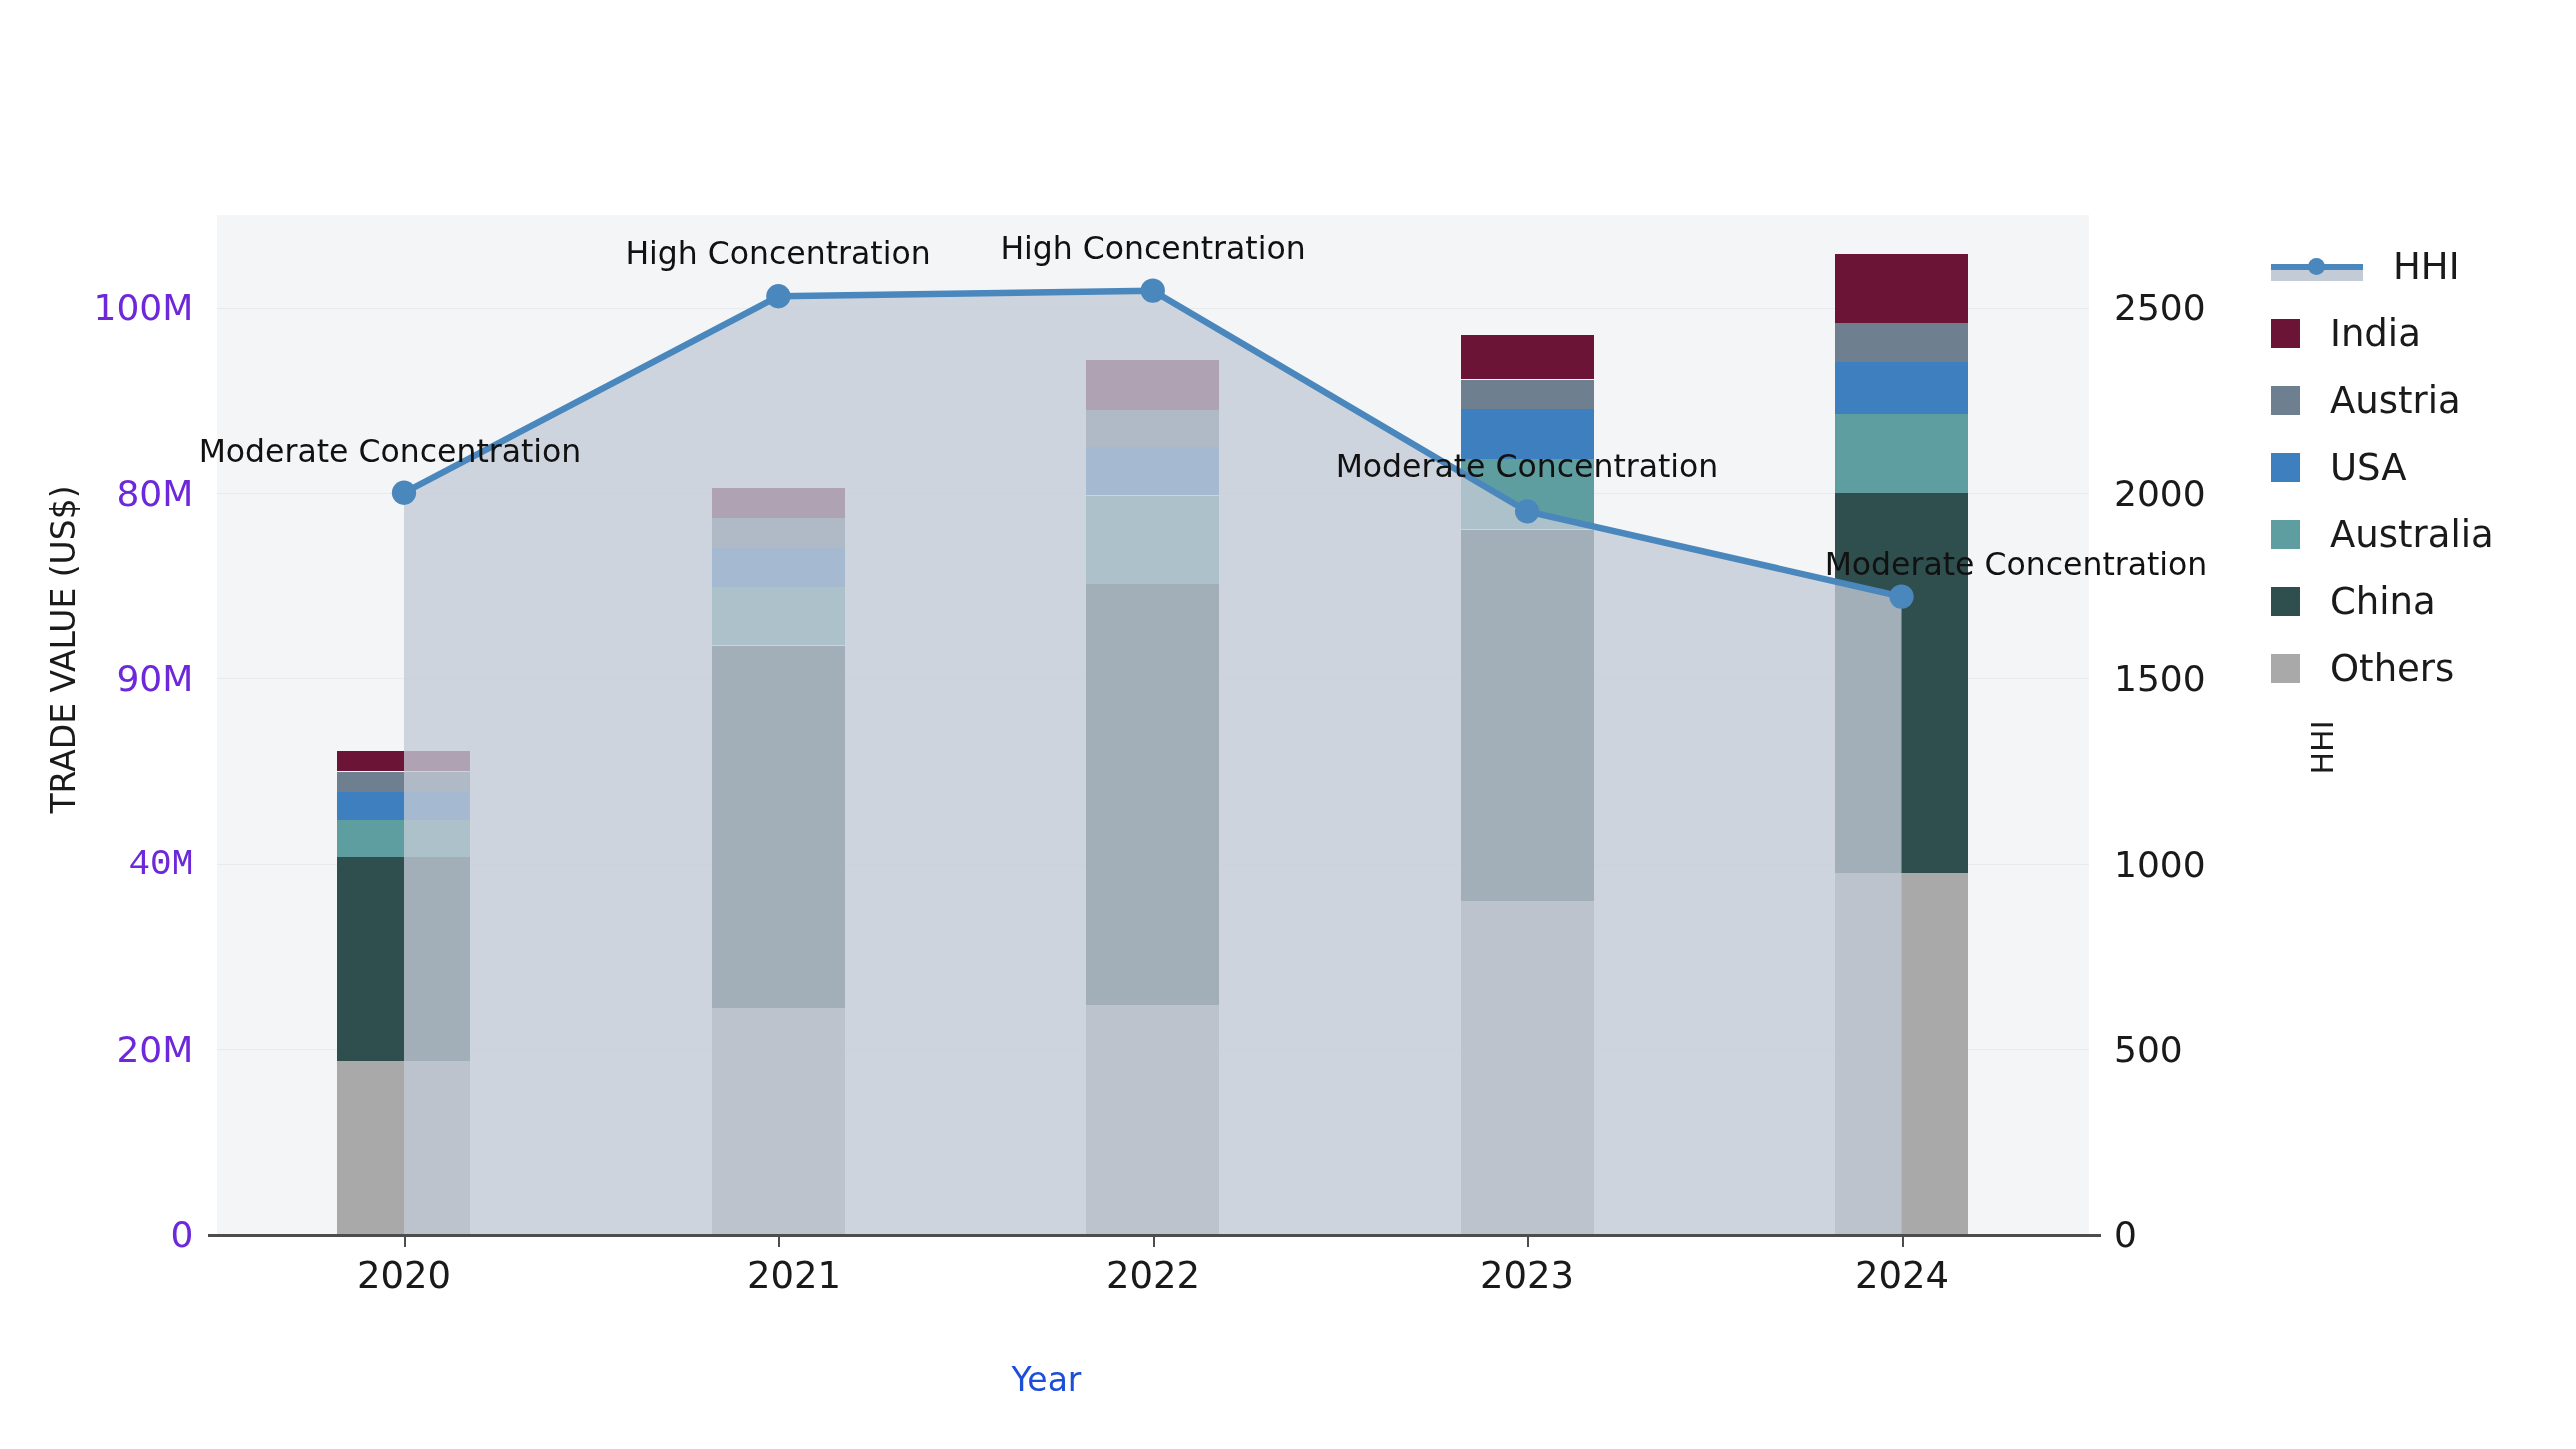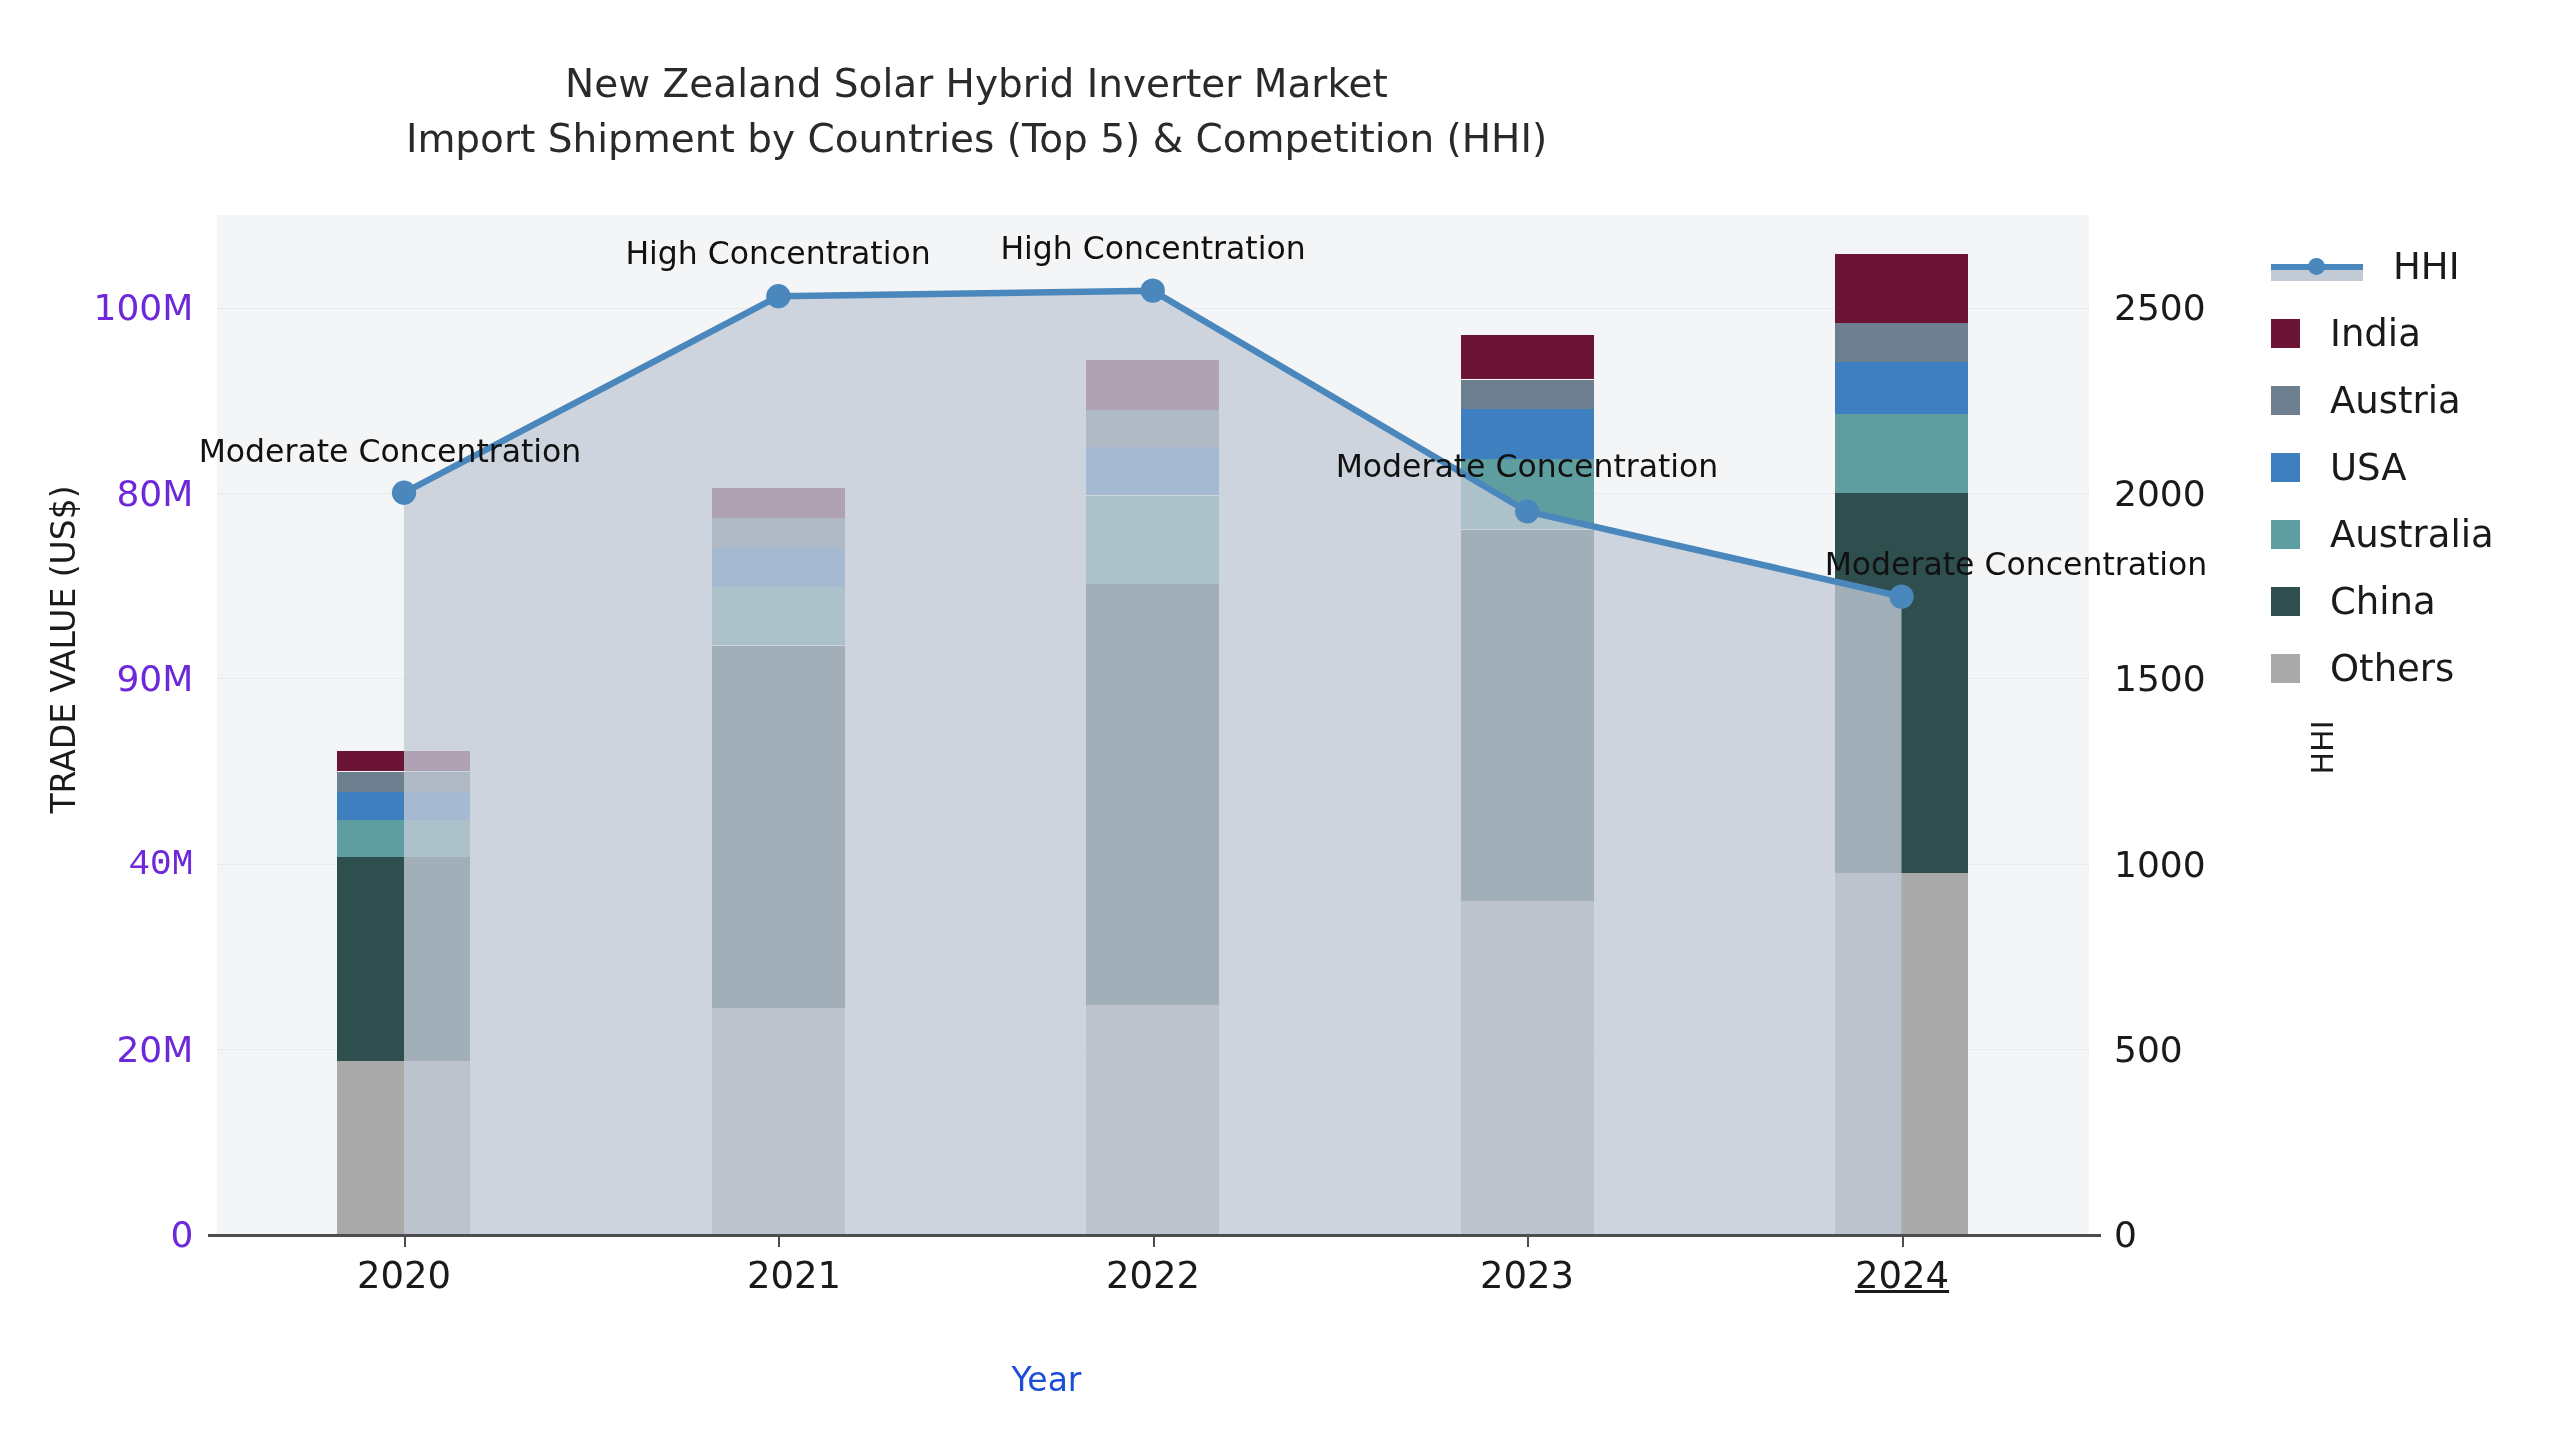--- a/index.html
+++ b/index.html
@@ -54,24 +54,20 @@
                 background:#4a87bd;}
   .leg-line .dot{position:absolute;left:37px;top:6.4px;width:17px;height:17px;
                  border-radius:50%;background:#4a87bd;}
   .leg-label{font-size:37px;color:#1a1a1a;white-space:nowrap;}
 </style>
 </head>
 <body>
 
 <div id="root">
 
-  <div class="title">
-    <div>New Zealand Solar Hybrid Inverter Market</div>
-    <div>Import Shipment by Countries (Top 5) &amp; Competition (HHI)</div>
-  </div>
 
   <div id="plot">
       <div class="gridline" style="top: 834px;"></div>
       <div class="gridline" style="top: 649px;"></div>
       <div class="gridline" style="top: 463px;"></div>
       <div class="gridline" style="top: 278px;"></div>
       <div class="gridline" style="top: 93px;"></div>
       <div class="gridline" style="top: 834px;"></div>
       <div class="gridline" style="top: 649px;"></div>
       <div class="gridline" style="top: 463px;"></div>
@@ -93,21 +89,21 @@
       <div class="ylabel-right" style="top: 493px;">2000</div>
       <div class="ylabel-right" style="top: 307px;">2500</div>
       <div class="xlabel" style="left: 404px;">2020</div>
       <div class="tickmark" style="left: 404px;"></div>
       <div class="xlabel" style="left: 794px;">2021</div>
       <div class="tickmark" style="left: 778px;"></div>
       <div class="xlabel" style="left: 1153px;">2022</div>
       <div class="tickmark" style="left: 1153px;"></div>
       <div class="xlabel" style="left: 1527px;">2023</div>
       <div class="tickmark" style="left: 1527px;"></div>
-      <div class="xlabel" style="left: 1902px; text-decoration: underline;">2024</div>
+      <div class="xlabel" style="left: 1902px;">2024</div>
       <div class="tickmark" style="left: 1902px;"></div>
     </div>
   <div id="bars">
       <div class="bar-seg" style="left: 337px; top: 1061px; width: 133px; height: 173px; background: rgb(169, 169, 169);"></div>
       <div class="bar-seg" style="left: 337px; top: 857px; width: 133px; height: 204px; background: rgb(47, 79, 79);"></div>
       <div class="bar-seg" style="left: 337px; top: 820px; width: 133px; height: 37px; background: rgb(95, 158, 160);"></div>
       <div class="bar-seg" style="left: 337px; top: 792px; width: 133px; height: 28px; background: rgb(61, 127, 191);"></div>
       <div class="bar-seg" style="left: 337px; top: 772px; width: 133px; height: 20.4px; background: rgb(110, 127, 143);"></div>
       <div class="bar-seg" style="left: 337px; top: 751px; width: 133px; height: 20.4px; background: rgb(107, 20, 54);"></div>
       <div class="bar-seg" style="left: 712px; top: 1008px; width: 133px; height: 226px; background: rgb(169, 169, 169);"></div>

